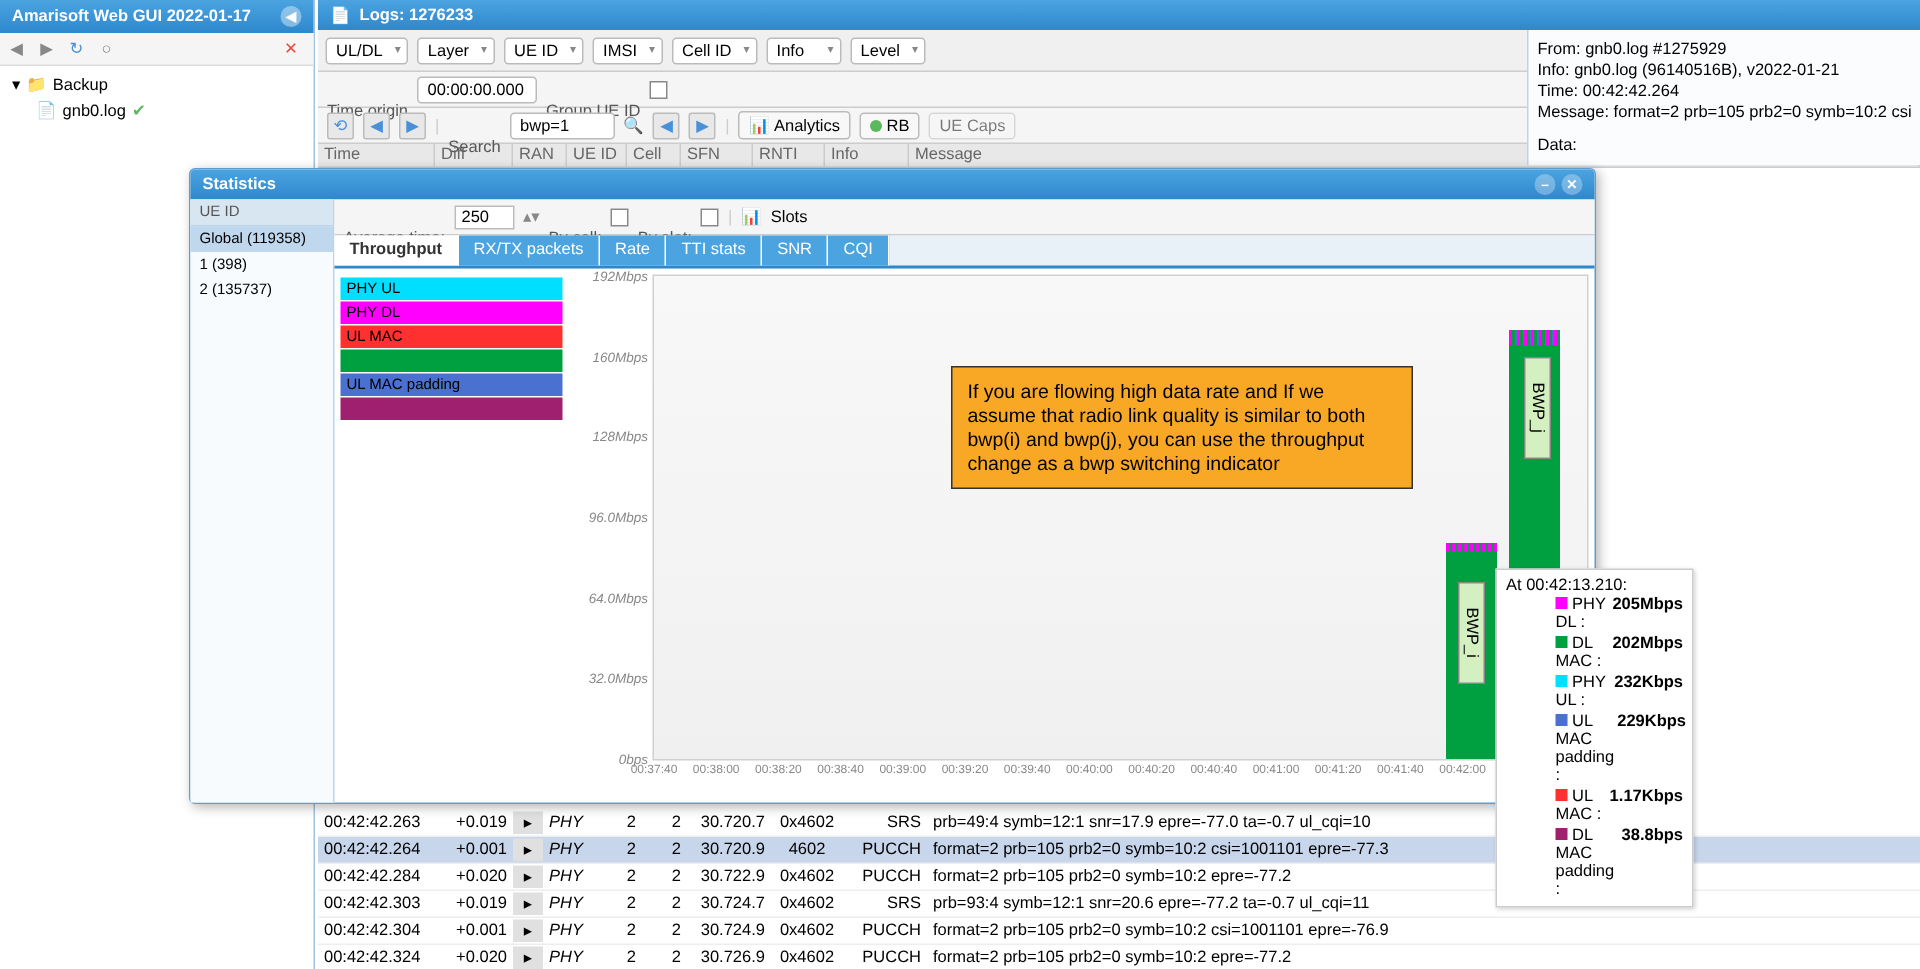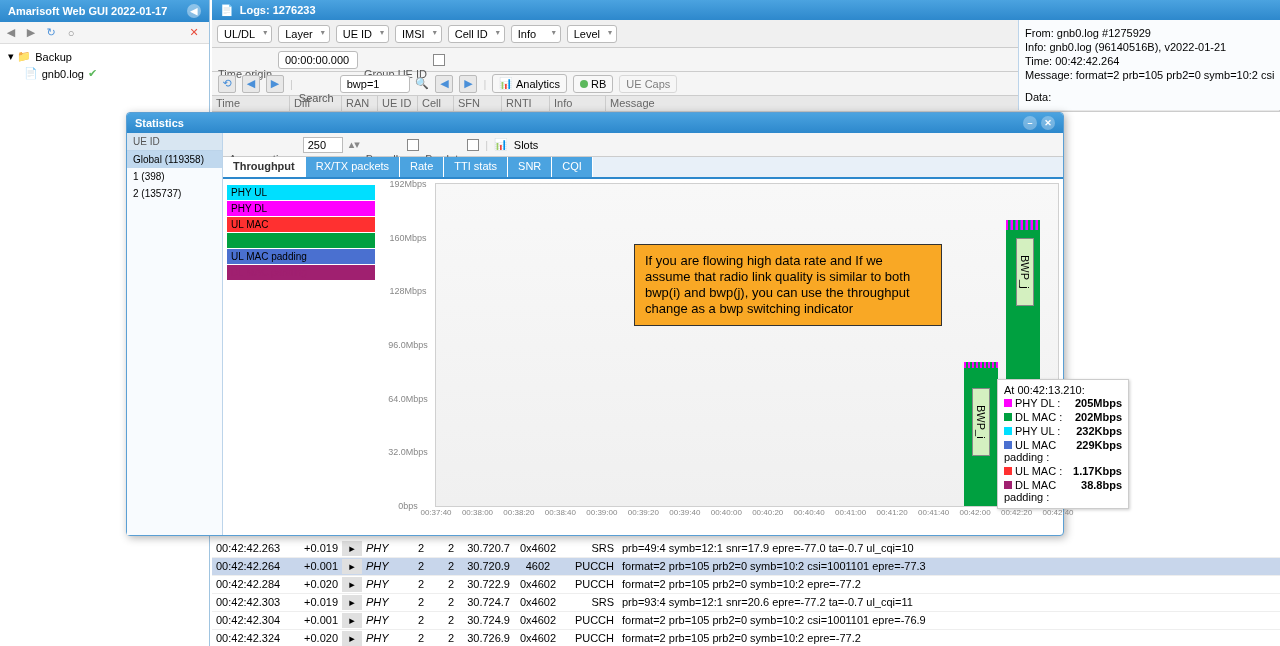--- a/index.html
+++ b/index.html
@@ -75,36 +75,36 @@
 .legend-item { padding: 2px 4px; color: #000; font-size: 10px; margin-bottom: 1px; }
 .legend-item.phyul { background: #00dfff; }
 .legend-item.phydl { background: #ff00ff; }
 .legend-item.ulmac { background: #ff3030; }
 .legend-item.dlmac { background: #00a040; color: #00a040; }
 .legend-item.ulmacpad { background: #4a70d0; }
 .legend-item.dlmacpad { background: #a02070; color: #a02070; }
 
 .plot-col { flex: 1; position: relative; padding: 4px 4px 4px 0; }
 .plot-box { position: absolute; left: 56px; top: 4px; right: 4px; bottom: 28px; border: 1px solid #d0d0d0; background: linear-gradient(#f8f8f8, #f0f0f0); }
-.ylabel { position: absolute; right: calc(100% + 4px); font-size: 9px; color: #888; text-align: center; width: 48px; }
+.ylabel { position: absolute; right: calc(100% + 4px); font-size: 9px; color: #888; text-align: right; width: 48px; font-style: italic; }
 .xlabel { position: absolute; top: calc(100% + 2px); font-size: 8px; color: #888; transform: translateX(-50%); white-space: nowrap; }
 
 .bwp-i-bars { position: absolute; right: 60px; bottom: 0; width: 34px; height: 140px; background: linear-gradient(90deg, #00a040 0%, #00a040 100%); }
 .bwp-i-bars::before { content: ""; position: absolute; top: -4px; left: 0; right: 0; height: 6px; background: repeating-linear-gradient(90deg, #ff00ff 0 2px, #00a040 2px 4px); }
 .bwp-j-bars { position: absolute; right: 18px; bottom: 0; width: 34px; height: 280px; background: #00a040; }
 .bwp-j-bars::before { content: ""; position: absolute; top: -6px; left: 0; right: 0; height: 10px; background: repeating-linear-gradient(90deg, #ff00ff 0 2px, #00a040 2px 4px, #4a70d0 4px 5px); }
 .bwp-label { position: absolute; background: #d4f0c0; border: 1px solid #888; padding: 16px 2px; writing-mode: vertical-rl; text-orientation: mixed; font-size: 11px; }
 .bwp-label.i { right: 68px; bottom: 50px; }
 .bwp-label.j { right: 24px; bottom: 200px; }
 
 .callout { position: absolute; background: #f9a825; border: 1px solid #333; padding: 8px 10px; width: 308px; left: 198px; top: 60px; font-size: 13px; line-height: 16px; }
 
 
 .tooltip { position: absolute; right: -66px; top: 200px; background: #fff; border: 1px solid #ccc; padding: 4px 6px; font-size: 10px; box-shadow: 1px 1px 3px rgba(0,0,0,0.2); width: 132px; z-index: 20; }
-.tooltip-row { display: flex; justify-content: space-between; gap: 2px; padding: 1px 0; }
+.tooltip-row { display: flex; justify-content: space-between; gap: 2px; padding: 1px 0; margin-left: 33px; }
 .tt-dot { width: 8px; height: 8px; display: inline-block; margin-right: 3px; }
 
 
 .log-table { position: absolute; left: 0; right: 0; bottom: 0; top: 540px; overflow: hidden; background: #fff; font-size: 10px; }
 .log-row { display: flex; border-bottom: 1px solid #eee; padding: 1px 0; }
 .log-row.sel { background: #c8d6eb; }
 .log-row > div { padding: 1px 4px; white-space: nowrap; overflow: hidden; }
 .c-time { width: 78px; }
 .c-diff { width: 52px; text-align: right; }
 .c-dir { width: 20px; text-align: center; background: #e0e0e0; }

